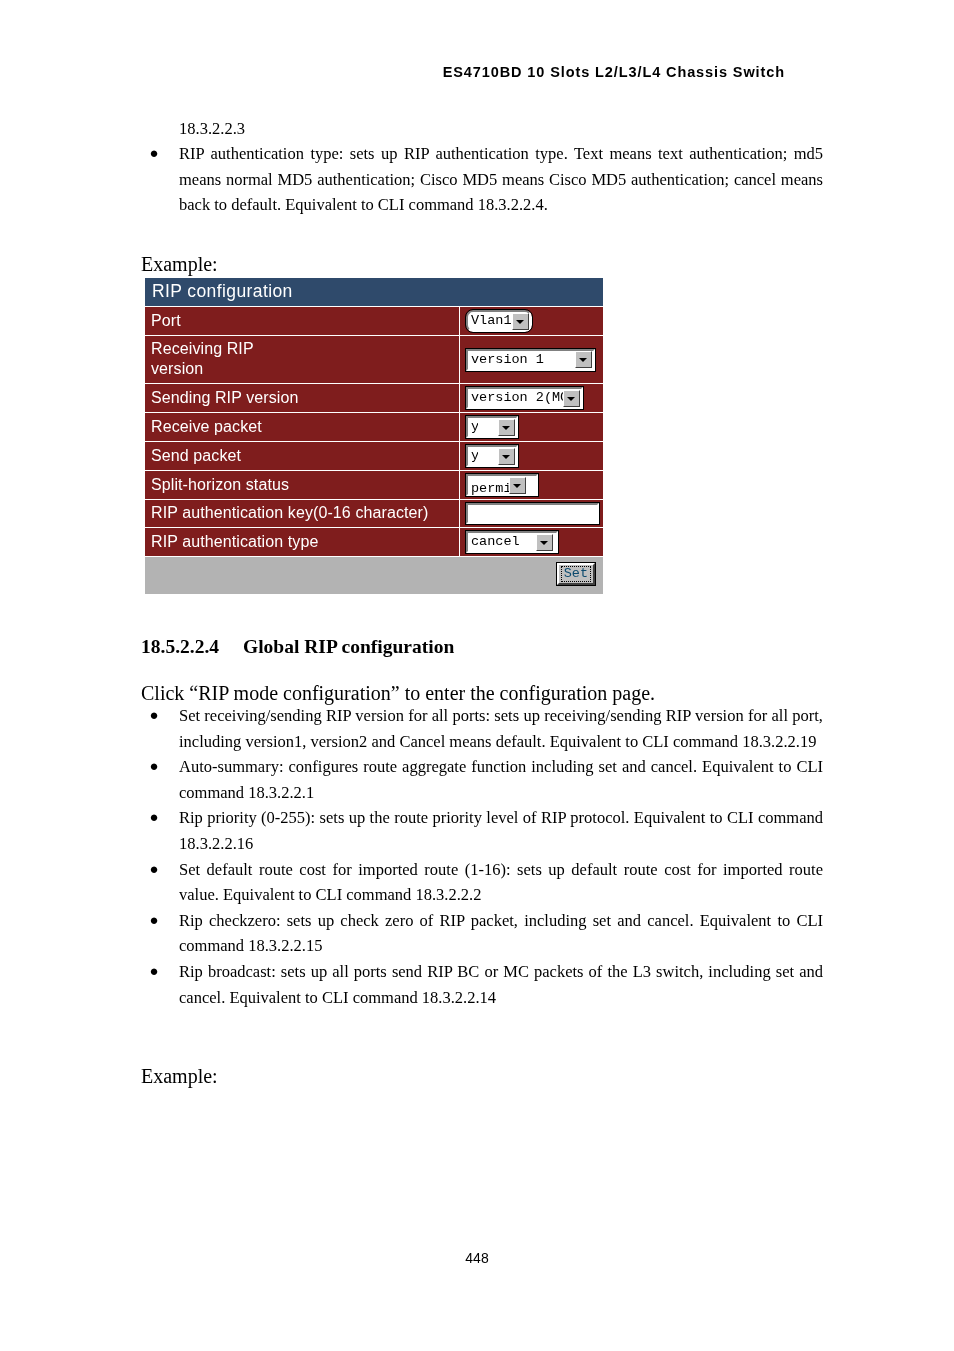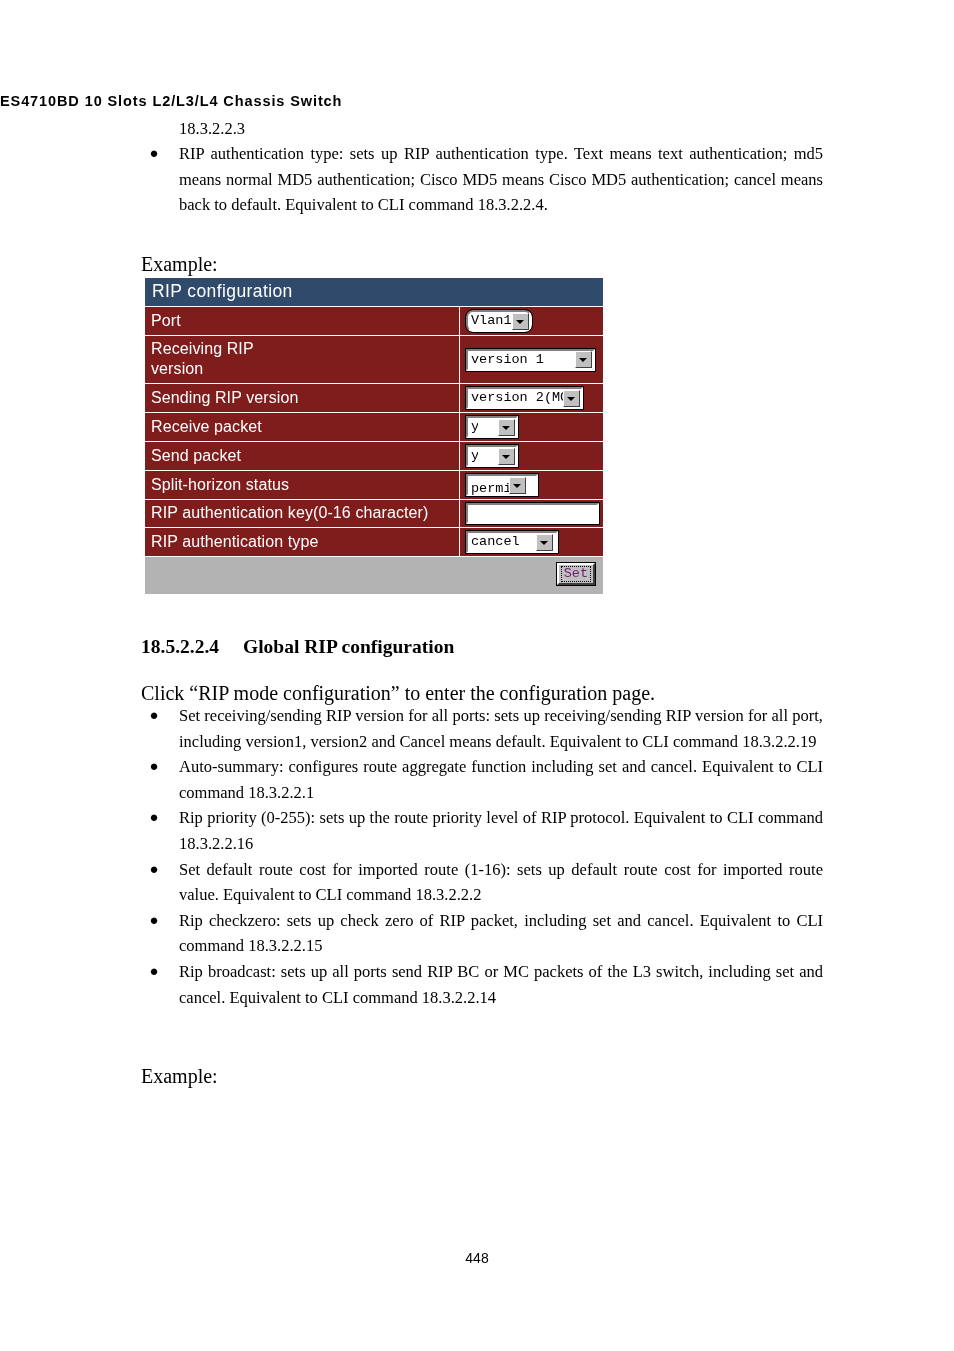--- a/index.html
+++ b/index.html
@@ -19,24 +19,24 @@
   .page {
     position: relative;
     width: 954px;
     height: 1351px;
     box-sizing: border-box;
   }
 
   
   .doc-header {
     position: absolute;
-    top: 93px;
+    top: 64px;
     left: 0;
     width: 785px;
-    text-align: left;
+    text-align: right;
     font-family: "Liberation Sans", sans-serif;
     font-weight: bold;
     font-size: 14.5px;
     letter-spacing: 0.9px;
     color: #000;
     white-space: nowrap;
   }
 
   
   .sec-num {
@@ -215,21 +215,21 @@
     display: inline-block;
     background: #c0c0c0;
     border-top: 2px solid #ffffff;
     border-left: 2px solid #ffffff;
     border-right: 2px solid #404040;
     border-bottom: 2px solid #404040;
     outline: 1px solid #000000;
     font-family: "Liberation Mono", monospace;
     font-size: 13.5px;
     line-height: 14px;
-    color: #701a75;
+    color: #0c4a6e;
     padding: 1px 2px;
   }
   .w95-button .btn-inner {
     display: inline-block;
     border: 1px dotted #000000;
     padding: 0 2px;
   }
 
   
   .page-number {

